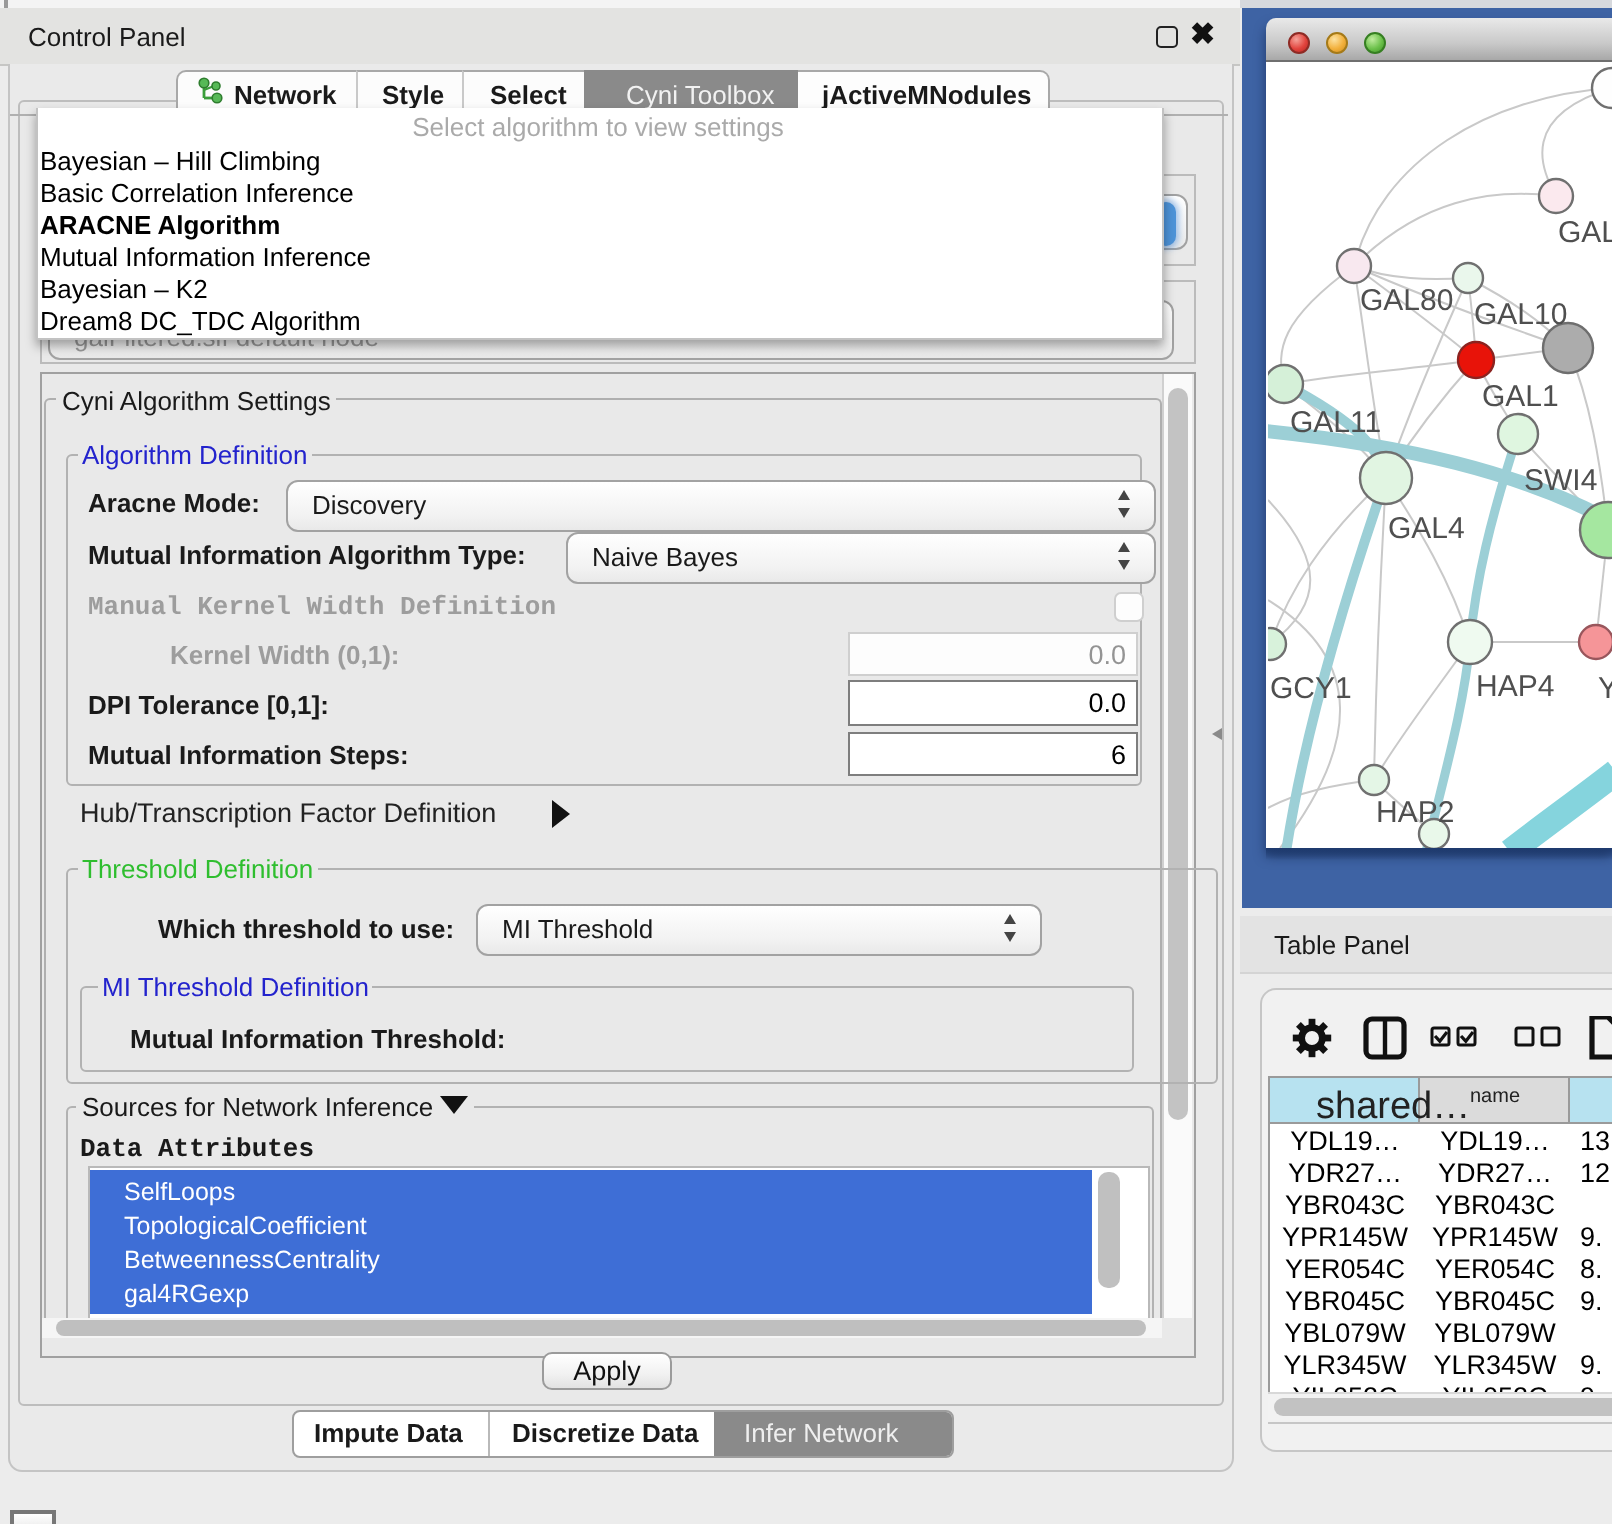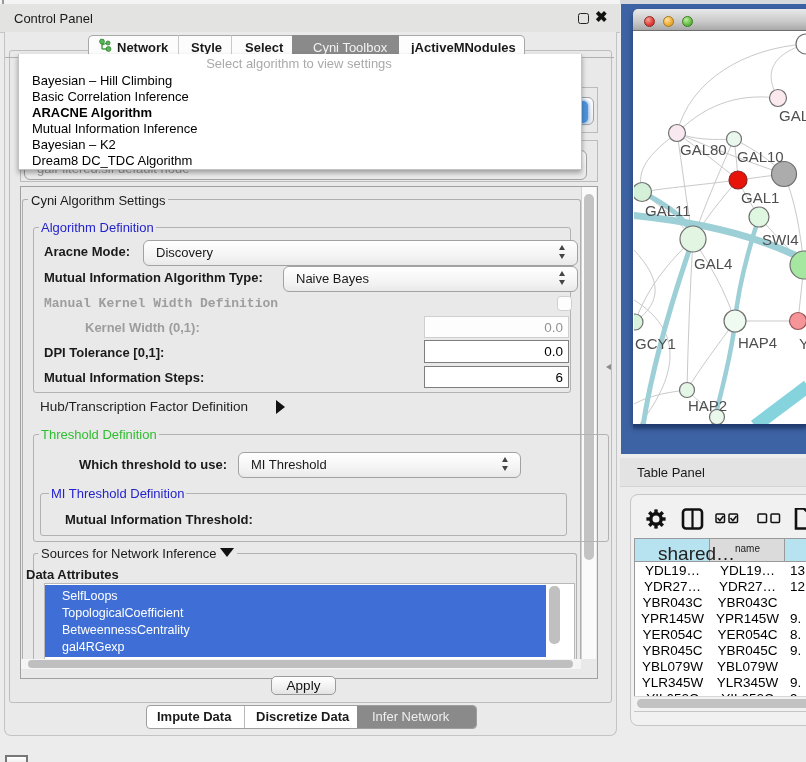--- a/index.html
+++ b/index.html
@@ -118,21 +118,21 @@
   <div class="abs lbl" style="left:251px;top:457px;">MI Threshold</div>
   <div class="carr" style="left:502px;top:457px;"></div>
 
   <div class="grp" style="left:40px;top:493px;width:525px;height:41px;">
     <div class="gl" style="left:8px;color:#2323cd;">MI Threshold Definition</div>
   </div>
   <div class="abs lbl b" style="left:45px;top:512px;margin-left:20px;">Mutual Information Threshold:</div>
 
   <div class="abs" style="left:33px;top:553px;width:542px;height:105px;border:1px solid #b2b2b2;border-bottom:none;border-radius:3px 3px 0 0;"></div>
   <div class="abs lbl" style="left:38px;top:546px;background:#e9e9e9;padding:0 3px;">Sources for Network Inference <span style="display:inline-block;width:0;height:0;border-left:7px solid transparent;border-right:7px solid transparent;border-top:9px solid #111;vertical-align:1px;"></span></div>
-  <div class="abs lbl b" style="left:26px;top:567px;">Data Attributes</div>
+  <div class="abs lbl b" style="left:40px;top:567px;font-family:Liberation Mono, monospace;">Data Attributes</div>
 
   <div class="abs" style="left:44px;top:583px;width:529px;height:76px;background:#fff;border:1px solid #b9b9b9;"></div>
   <div class="abs" style="left:45px;top:585px;width:501px;height:72px;background:#3E6ED6;"></div>
   <div class="abs" style="left:62px;top:588px;font-size:12.5px;color:#fff;line-height:17px;">SelfLoops<br>TopologicalCoefficient<br>BetweennessCentrality<br>gal4RGexp</div>
   <div class="abs" style="left:549px;top:586px;width:11px;height:58px;background:#c0c0c0;border-radius:5px;"></div>
 
   <div class="abs" style="left:21px;top:659px;width:560px;height:10px;background:#f5f5f5;"></div>
   <div class="abs" style="left:28px;top:660px;width:545px;height:8px;background:#bfbfbf;border-radius:4px;"></div>
 
   <div class="abs" style="left:271px;top:676px;width:65px;height:19px;border:1px solid #9b9b9b;border-radius:5px;background:linear-gradient(#ffffff,#f1f1f1 60%,#e2e2e2);box-sizing:border-box;text-align:center;font-size:13.5px;line-height:17px;color:#111;">Apply</div>
@@ -143,21 +143,21 @@
     <div style="width:119px;background:#8A8A8A;"></div>
   </div>
   <div class="abs lbl b" style="left:157px;top:709px;">Impute Data</div>
   <div class="abs lbl b" style="left:256px;top:709px;">Discretize Data</div>
   <div class="abs lbl" style="left:372px;top:709px;color:#efefef;">Infer Network</div>
 
   <div class="abs" style="left:5px;top:755px;width:19px;height:10px;border:2px solid #777;background:linear-gradient(#fff,#e3e3e3);"></div>
 
   <div class="abs" style="left:18px;top:54px;width:562px;height:115px;background:#fff;border:1px solid #c2c2c2;border-top:none;box-shadow:0 3px 5px rgba(0,0,0,0.35);z-index:30;"></div>
   <div class="abs" style="left:18px;top:56px;width:562px;text-align:center;font-size:13px;color:#aaa;z-index:31;">Select algorithm to view settings</div>
-  <div class="abs" style="left:20px;top:73px;font-size:13px;color:#000;line-height:16px;z-index:31;white-space:nowrap;padding-left:12px;">Bayesian – Hill Climbing<br>Basic Correlation Inference<br><span class="b">ARACNE Algorithm</span><br>Mutual Information Inference<br>Bayesian – K2<br>Dream8 DC_TDC Algorithm</div>
+  <div class="abs" style="left:20px;top:73px;font-size:13px;color:#000;line-height:16px;z-index:31;white-space:nowrap;">Bayesian – Hill Climbing<br>Basic Correlation Inference<br><span class="b">ARACNE Algorithm</span><br>Mutual Information Inference<br>Bayesian – K2<br>Dream8 DC_TDC Algorithm</div>
 
   <div class="abs" style="left:620px;top:0;width:186px;height:762px;background:#ECECEC;"></div>
   <div class="abs" style="left:620px;top:0;width:186px;height:4px;background:#d7d9dd;"></div>
 
   <div class="abs" style="left:621px;top:4px;width:185px;height:450px;background:#3E63A4;"></div>
 
   <div class="abs" style="left:606px;top:364px;width:0;height:0;border-top:3.5px solid transparent;border-bottom:3.5px solid transparent;border-right:5px solid #8a8a8a;"></div>
 
   <div class="abs" style="left:633px;top:9px;width:173px;height:415px;border-radius:5px 0 0 0;overflow:hidden;box-shadow:0 4px 6px rgba(10,25,60,0.55);">
     <div style="position:absolute;left:0;top:0;width:100%;height:21px;background:linear-gradient(#e9e9e9,#c9c9c9 60%,#a8a8a8);border-bottom:1px solid #6f6f6f;"></div>

